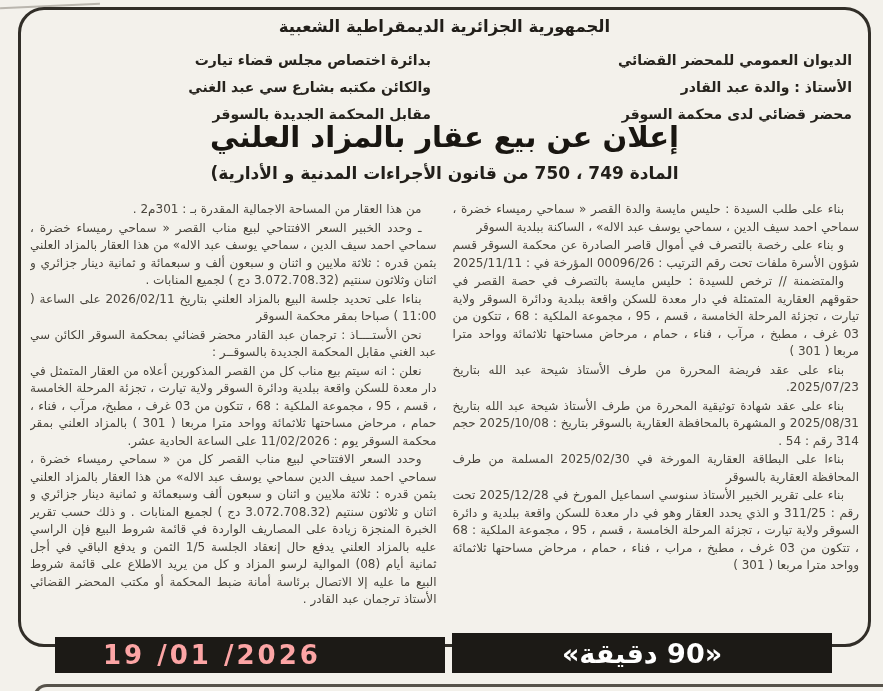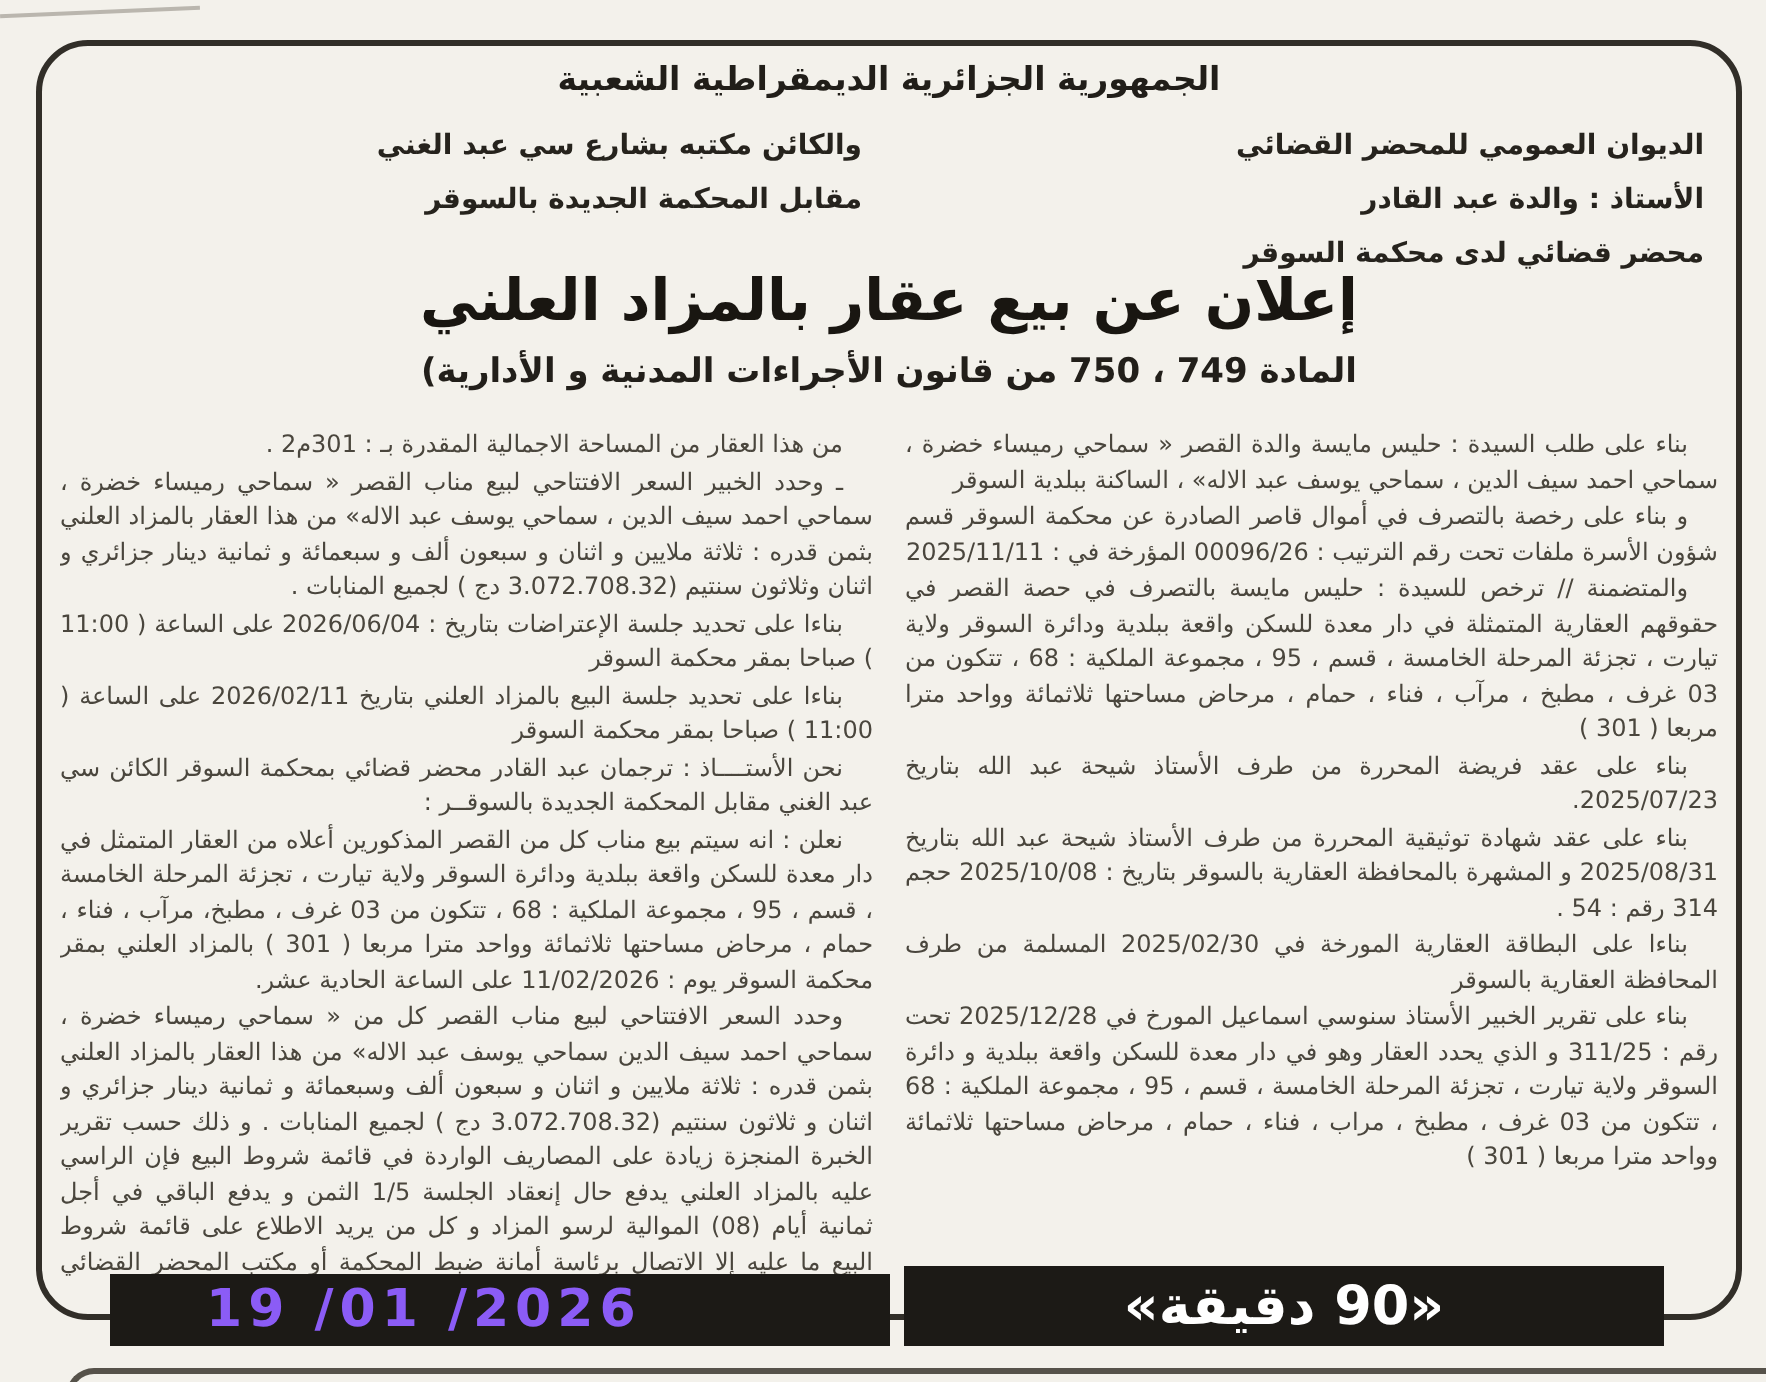--- a/index.html
+++ b/index.html
@@ -6,21 +6,21 @@
   body{
     width:883px;height:691px;position:relative;overflow:hidden;
     background:#f3f1eb;
     font-family:"DejaVu Sans", sans-serif;
     color:#46423a;
   }
   
   .stray-mark{position:absolute;left:0;top:5px;width:100px;height:2px;background:#8a857b;opacity:.55;transform:rotate(-2.5deg);}
   
   .frame{
-    position:absolute;left:18px;top:20px;width:853px;height:640px;
+    position:absolute;left:18px;top:7px;width:853px;height:640px;
     border:3px solid #312e28;border-radius:26px;box-sizing:border-box;
   }
   .republic{
     position:absolute;top:7px;left:0;width:100%;text-align:center;
     font-weight:bold;font-size:16.5px;color:#211e19;letter-spacing:.2px;
   }
   .hdr-right{
     position:absolute;top:37px;right:16px;text-align:right;
     font-weight:bold;font-size:14px;line-height:27px;color:#26231d;direction:rtl;
   }
@@ -38,21 +38,21 @@
   }
   .columns{
     position:absolute;top:191px;left:9px;right:9px;bottom:18px;
     display:flex;direction:rtl;gap:16px;overflow:hidden;
     font-size:12px;line-height:17.5px;text-align:justify;color:#4a463d;
   }
   .col{flex:1 1 0;min-width:0;}
   .para{margin:0 0 1px 0;text-indent:15px;}
   .banner-date{
     position:absolute;left:55px;top:637px;width:390px;height:36px;z-index:3;
-    background:#1c1a16;color:#8b5cf6;font-weight:bold;font-size:26px;
+    background:#1c1a16;color:#fca5a5;font-weight:bold;font-size:26px;
     display:flex;align-items:center;padding-left:48px;box-sizing:border-box;
     direction:ltr;letter-spacing:3px;font-family:"DejaVu Sans", sans-serif;
   }
   .banner-paper{
     position:absolute;left:452px;top:633px;width:380px;height:40px;z-index:3;
     background:#1c1a16;color:#ffffff;font-weight:bold;font-size:27px;
     display:flex;align-items:center;justify-content:center;direction:rtl;
   }
   
   .next-frame{
@@ -69,41 +69,41 @@
 <div class="frame">
   <div class="republic">الجمهورية الجزائرية الديمقراطية الشعبية</div>
 
   <div class="hdr-right">
       <div class="hdr-line">الديوان العمومي للمحضر القضائي</div>
       <div class="hdr-line">الأستاذ : والدة عبد القادر</div>
       <div class="hdr-line">محضر قضائي لدى محكمة السوقر</div>
     </div>
 
   <div class="hdr-left">
+      <div class="hdr-line">بدائرة اختصاص مجلس قضاء تيارت</div>
       <div class="hdr-line">والكائن مكتبه بشارع سي عبد الغني</div>
       <div class="hdr-line">مقابل المحكمة الجديدة بالسوقر</div>
     </div>
 
   <div class="main-title">إعلان عن بيع عقار بالمزاد العلني</div>
   <div class="subtitle">المادة 749 ، 750 من قانون الأجراءات المدنية و الأدارية)</div>
 
   <div class="columns">
     <div class="col" id="col-right">
         <p class="para">بناء على طلب السيدة : حليس مايسة والدة القصر « سماحي رميساء خضرة ، سماحي احمد سيف الدين ، سماحي يوسف عبد الاله» ، الساكنة ببلدية السوقر</p>
         <p class="para">و بناء على رخصة بالتصرف في أموال قاصر الصادرة عن محكمة السوقر قسم شؤون الأسرة ملفات تحت رقم الترتيب : 00096/26 المؤرخة في : 2025/11/11</p>
         <p class="para">والمتضمنة // ترخص للسيدة : حليس مايسة بالتصرف في حصة القصر في حقوقهم العقارية المتمثلة في دار معدة للسكن واقعة ببلدية ودائرة السوقر ولاية تيارت ، تجزئة المرحلة الخامسة ، قسم ، 95 ، مجموعة الملكية : 68 ، تتكون من 03 غرف ، مطبخ ، مرآب ، فناء ، حمام ، مرحاض مساحتها ثلاثمائة وواحد مترا مربعا ( 301 )</p>
         <p class="para">بناء على عقد فريضة المحررة من طرف الأستاذ شيحة عبد الله بتاريخ 2025/07/23.</p>
         <p class="para">بناء على عقد شهادة توثيقية المحررة من طرف الأستاذ شيحة عبد الله بتاريخ 2025/08/31 و المشهرة بالمحافظة العقارية بالسوقر بتاريخ : 2025/10/08 حجم 314 رقم : 54 .</p>
         <p class="para">بناءا على البطاقة العقارية المورخة في 2025/02/30 المسلمة من طرف المحافظة العقارية بالسوقر</p>
         <p class="para">بناء على تقرير الخبير الأستاذ سنوسي اسماعيل المورخ في 2025/12/28 تحت رقم : 311/25 و الذي يحدد العقار وهو في دار معدة للسكن واقعة ببلدية و دائرة السوقر ولاية تيارت ، تجزئة المرحلة الخامسة ، قسم ، 95 ، مجموعة الملكية : 68 ، تتكون من 03 غرف ، مطبخ ، مراب ، فناء ، حمام ، مرحاض مساحتها ثلاثمائة وواحد مترا مربعا ( 301 )</p>
       </div>
     <div class="col" id="col-left">
         <p class="para">من هذا العقار من المساحة الاجمالية المقدرة بـ : 301م2 .</p>
         <p class="para">ـ وحدد الخبير السعر الافتتاحي لبيع مناب القصر « سماحي رميساء خضرة ، سماحي احمد سيف الدين ، سماحي يوسف عبد الاله» من هذا العقار بالمزاد العلني بثمن قدره : ثلاثة ملايين و اثنان و سبعون ألف و سبعمائة و ثمانية دينار جزائري و اثنان وثلاثون سنتيم (3.072.708.32 دج ) لجميع المنابات .</p>
-        <p class="para">بناءا على تحديد جلسة الإعتراضات بتاريخ : 2026/06/04 على الساعة ( 11:00 ) صباحا بمقر محكمة السوقر</p>
         <p class="para">بناءا على تحديد جلسة البيع بالمزاد العلني بتاريخ 2026/02/11 على الساعة ( 11:00 ) صباحا بمقر محكمة السوقر</p>
         <p class="para">نحن الأستــــاذ : ترجمان عبد القادر محضر قضائي بمحكمة السوقر الكائن سي عبد الغني مقابل المحكمة الجديدة بالسوقــر :</p>
         <p class="para">نعلن : انه سيتم بيع مناب كل من القصر المذكورين أعلاه من العقار المتمثل في دار معدة للسكن واقعة ببلدية ودائرة السوقر ولاية تيارت ، تجزئة المرحلة الخامسة ، قسم ، 95 ، مجموعة الملكية : 68 ، تتكون من 03 غرف ، مطبخ، مرآب ، فناء ، حمام ، مرحاض مساحتها ثلاثمائة وواحد مترا مربعا ( 301 ) بالمزاد العلني بمقر محكمة السوقر يوم : 11/02/2026 على الساعة الحادية عشر.</p>
         <p class="para">وحدد السعر الافتتاحي لبيع مناب القصر كل من « سماحي رميساء خضرة ، سماحي احمد سيف الدين سماحي يوسف عبد الاله» من هذا العقار بالمزاد العلني بثمن قدره : ثلاثة ملايين و اثنان و سبعون ألف وسبعمائة و ثمانية دينار جزائري و اثنان و ثلاثون سنتيم (3.072.708.32 دج ) لجميع المنابات . و ذلك حسب تقرير الخبرة المنجزة زيادة على المصاريف الواردة في قائمة شروط البيع فإن الراسي عليه بالمزاد العلني يدفع حال إنعقاد الجلسة 1/5 الثمن و يدفع الباقي في أجل ثمانية أيام (08) الموالية لرسو المزاد و كل من يريد الاطلاع على قائمة شروط البيع ما عليه إلا الاتصال برئاسة أمانة ضبط المحكمة أو مكتب المحضر القضائي الأستاذ ترجمان عبد القادر .</p>
       </div>
   </div>
 </div>
 
 <div class="banner-date">
   <span>19 /01 /2026</span>

